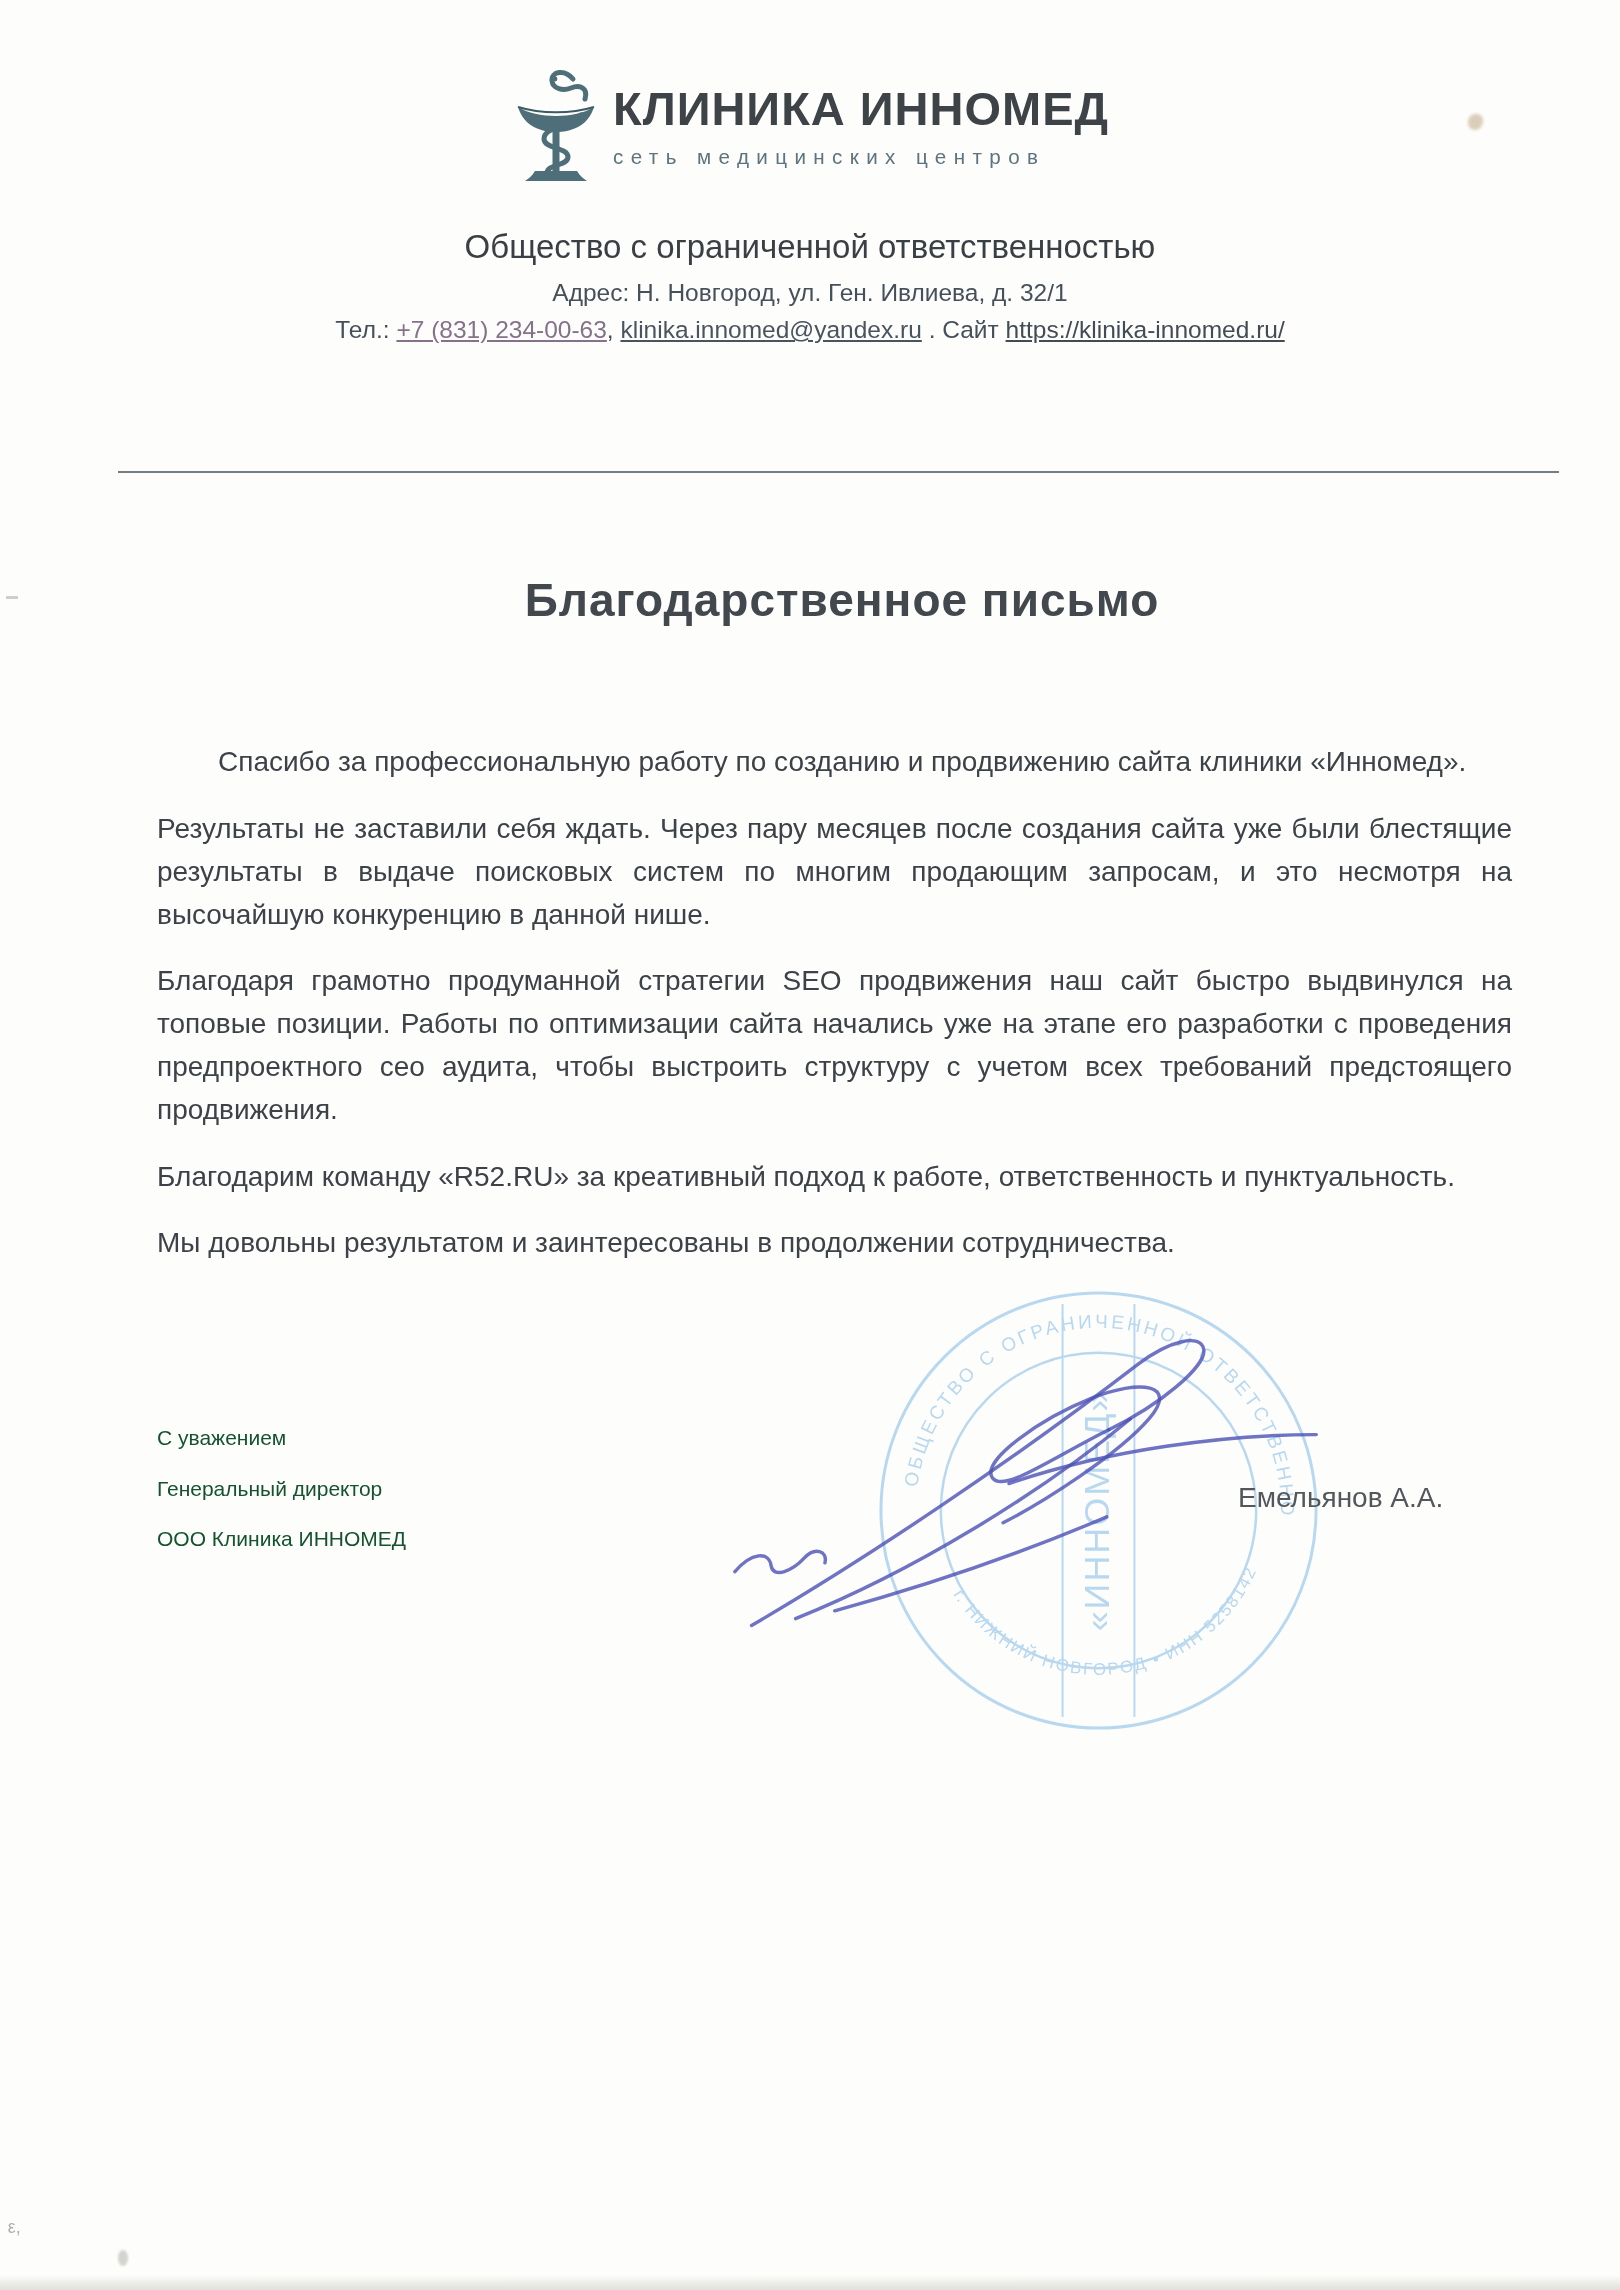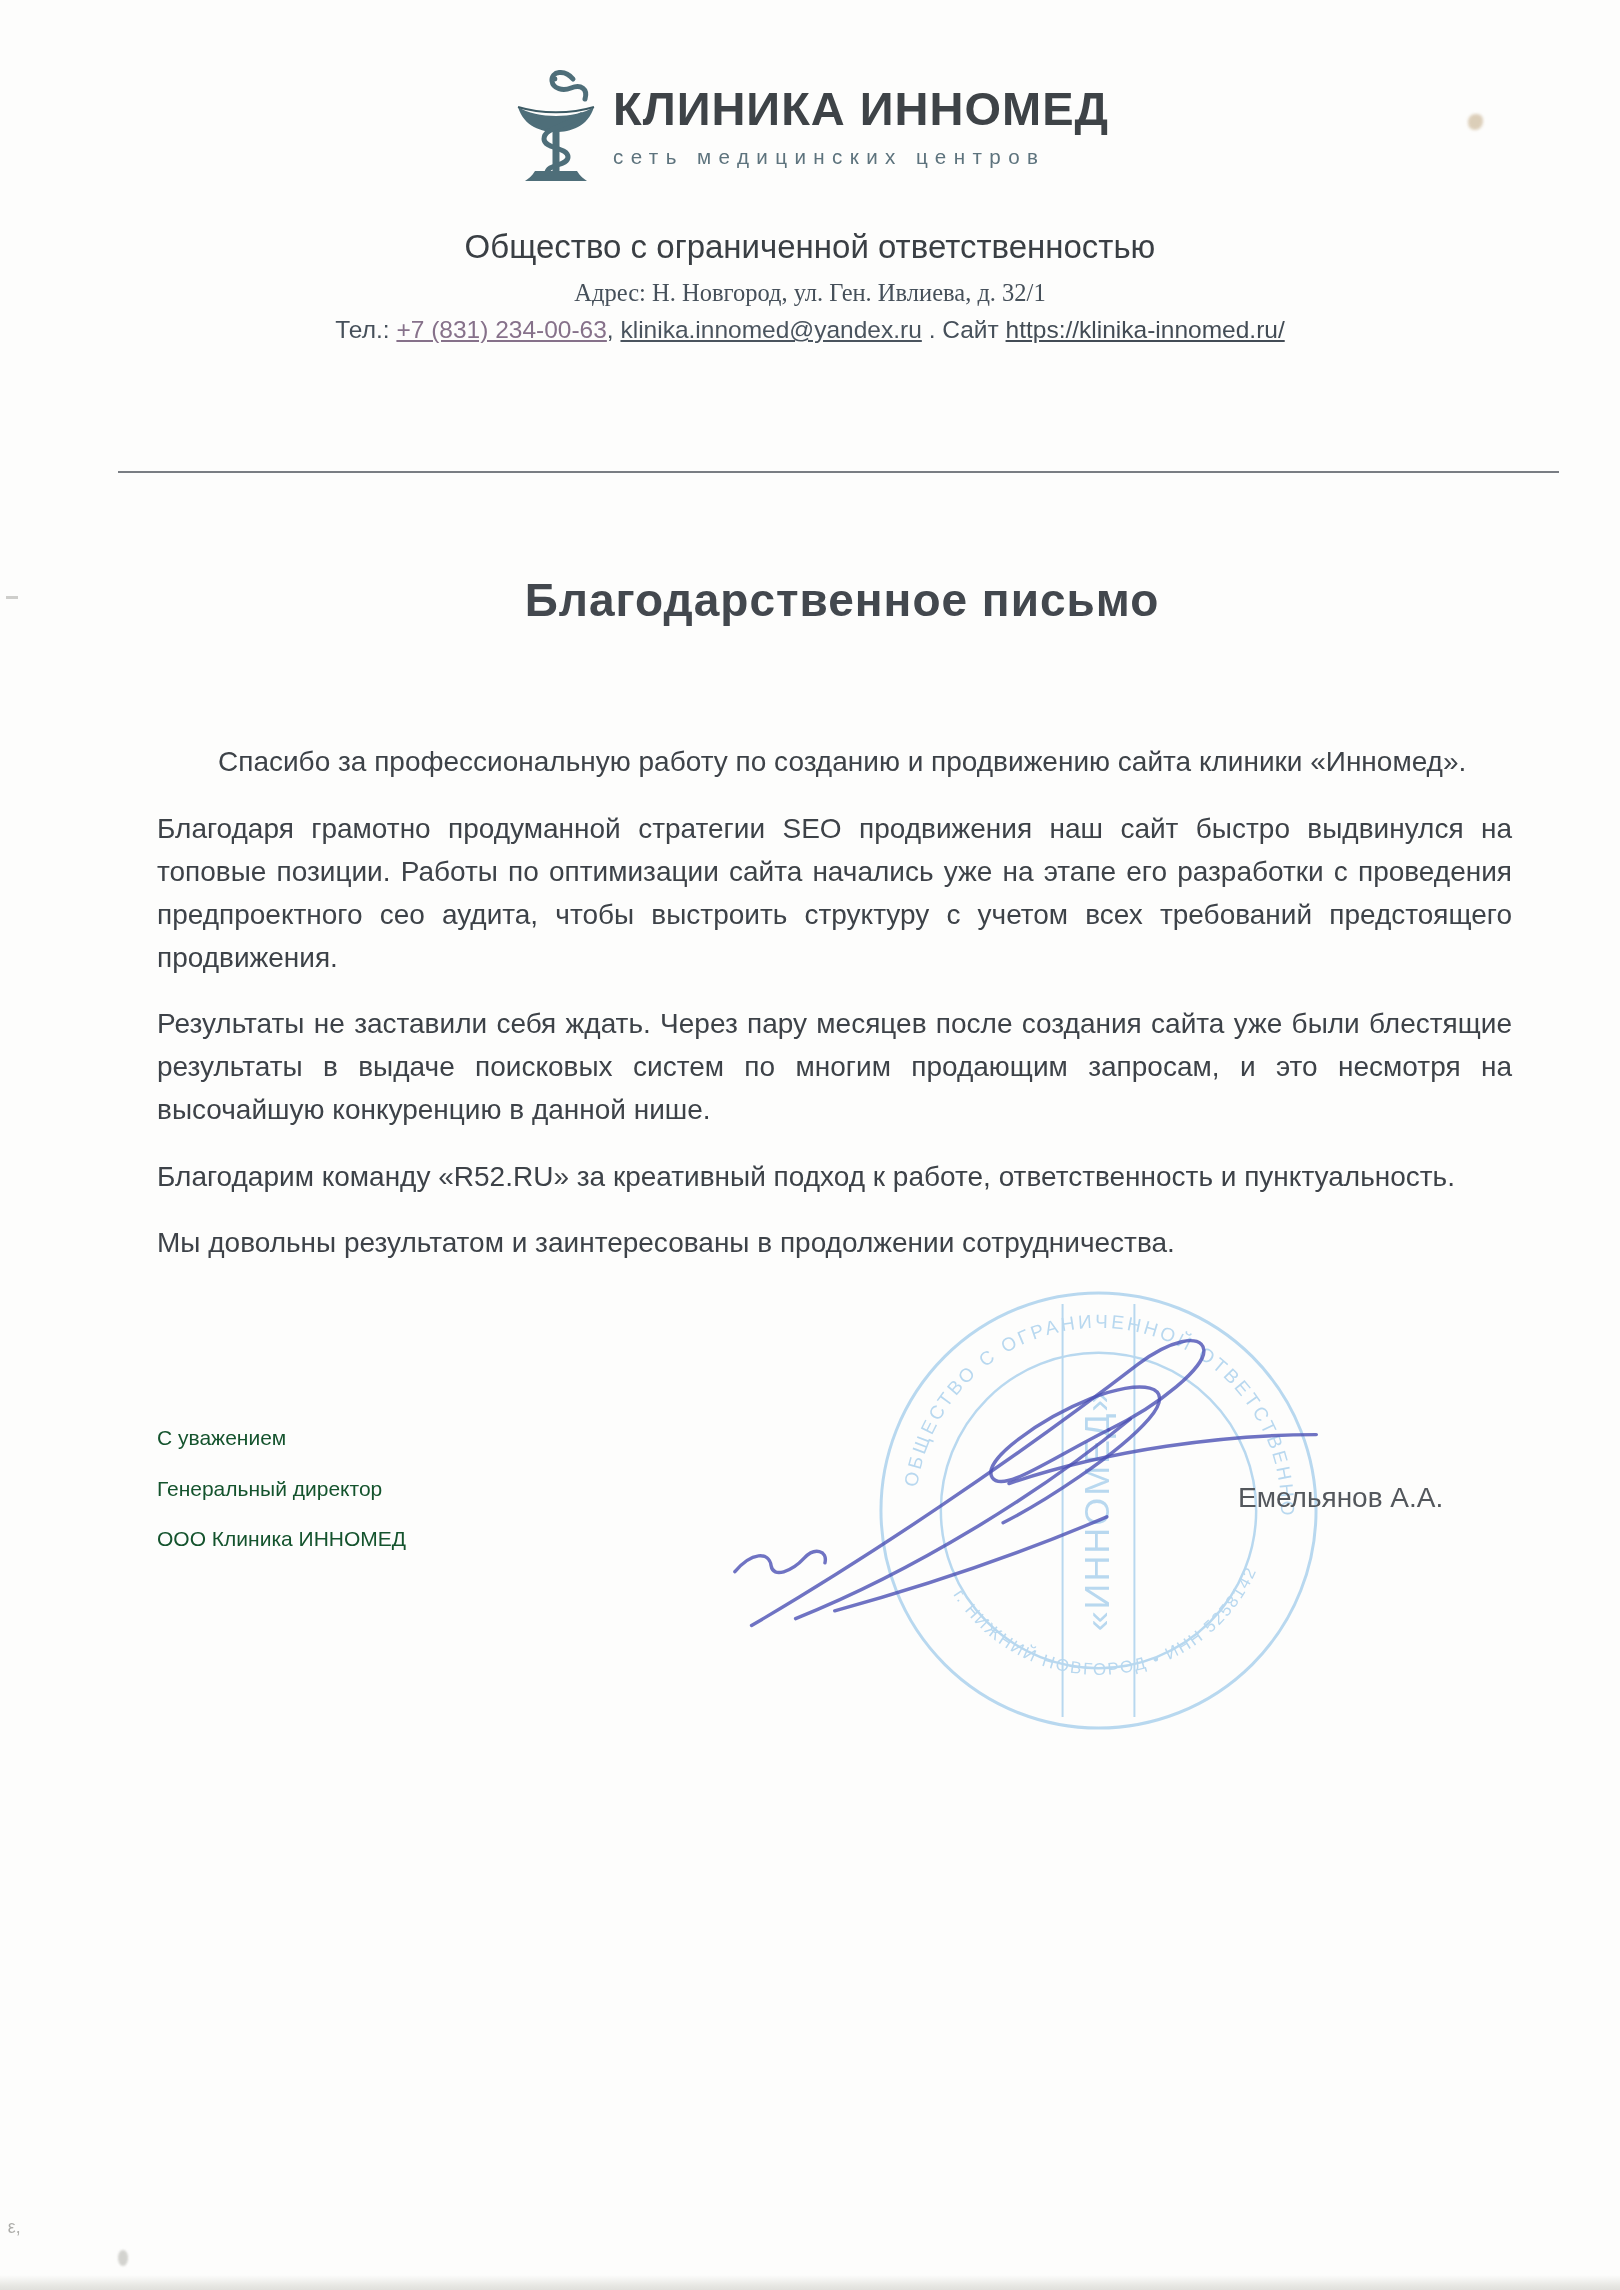--- a/index.html
+++ b/index.html
@@ -27,21 +27,21 @@
   }
   .brand-tagline {
     font-size: 20.6px; color: #5d737d; letter-spacing: 7.4px;
     margin-top: 9.8px; white-space: nowrap;
   }
   .org-heading {
     margin-top: 41px;
     font-size: 33px; color: #3a3f44;
   }
   .info-line { margin-top: 8.8px; font-size: 24.5px; color: #46505a; }
-  .info-line.first { margin-top: 13.7px; font-family: Liberation Serif, serif; }
+  .info-line.first { margin-top: 13.7px; }
   .u { text-decoration: underline; }
   .link-phone { color: #86718a; text-decoration: underline; }
   .link-email { color: #4a545e; text-decoration: underline; }
   .link-site  { color: #434c55; text-decoration: underline; }
 
   .rule {
     position: absolute; top: 471px; left: 118px; width: 1441px; height: 2px;
     background: #61666d; opacity: .85;
   }
 
@@ -114,22 +114,22 @@
     <div class="info-line first">Адрес: Н. Новгород, ул. Ген. Ивлиева, д. 32/1</div>
     <div class="info-line"><span>Тел.: </span><span class="link-phone">+7 (831) 234-00-63</span><span>, </span><span class="link-email">klinika.innomed@yandex.ru</span><span> . Сайт </span><span class="link-site">https://klinika-innomed.ru/</span></div>
   </div>
 
   <div class="rule"></div>
 
   <div class="letter-title">Благодарственное письмо</div>
 
   <div class="body-block">
     <p class="indent">Спасибо за профессиональную работу по созданию и продвижению сайта клиники «Инномед».</p>
+    <p>Результаты не заставили себя ждать. Через пару месяцев после создания сайта уже были блестящие результаты в выдаче поисковых систем по многим продающим запросам, и это несмотря на высочайшую конкуренцию в данной нише.</p>
     <p>Благодаря грамотно продуманной стратегии SEO продвижения наш сайт быстро выдвинулся на топовые позиции. Работы по оптимизации сайта начались уже на этапе его разработки с проведения предпроектного сео аудита, чтобы выстроить структуру с учетом всех требований   предстоящего продвижения.</p>
-    <p>Результаты не заставили себя ждать. Через пару месяцев после создания сайта уже были блестящие результаты в выдаче поисковых систем по многим продающим запросам, и это несмотря на высочайшую конкуренцию в данной нише.</p>
     <p>Благодарим команду «R52.RU» за креативный подход к работе, ответственность и пунктуальность.</p>
     <p>Мы довольны результатом и заинтересованы в продолжении сотрудничества.</p>
   </div>
 
   <div class="sign-block">
     <div>С уважением</div>
     <div>Генеральный директор</div>
     <div>ООО Клиника ИННОМЕД</div>
   </div>
 

